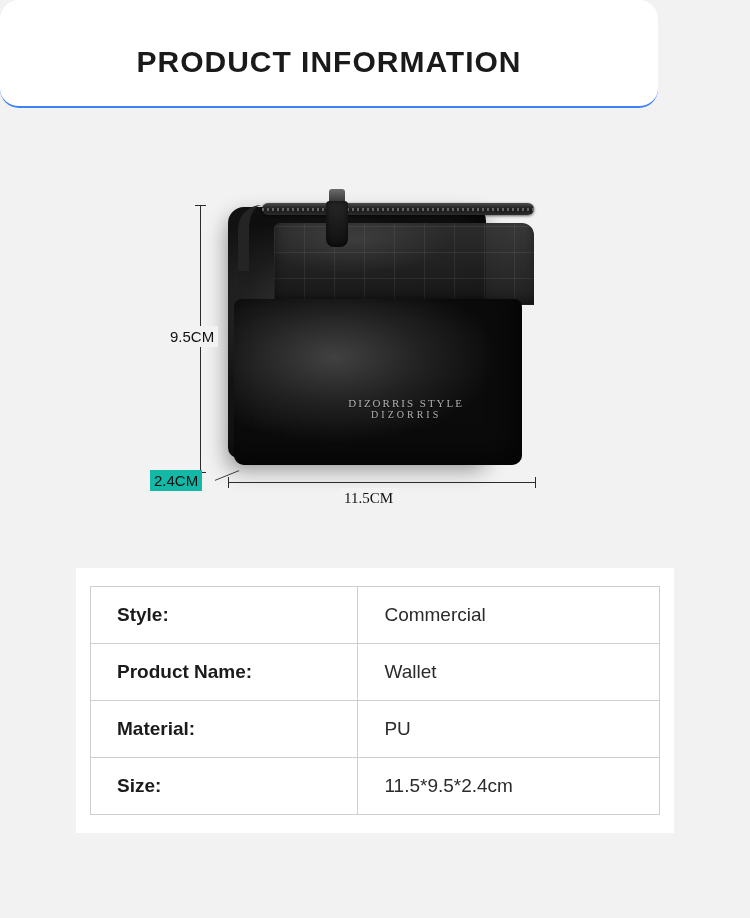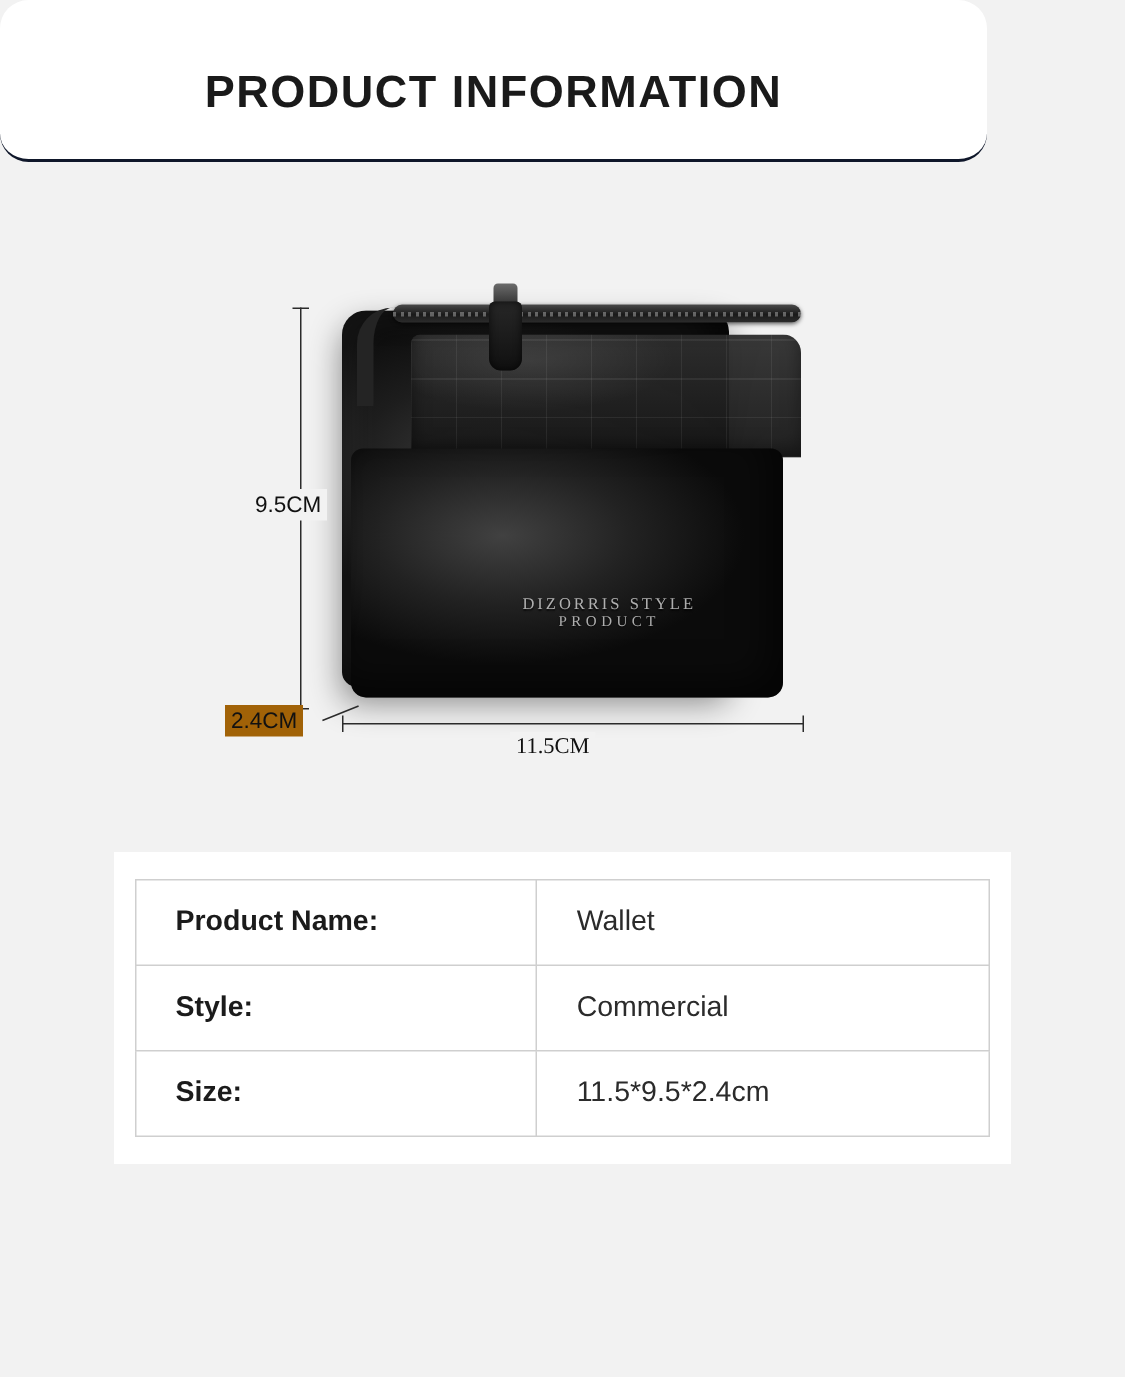--- a/index.html
+++ b/index.html
@@ -17,21 +17,21 @@
     overflow: hidden;
   }
 
   
   .header {
     position: absolute;
     left: 0; top: 0;
     width: 658px;
     height: 108px;
     background: #ffffff;
-    border-bottom: 2px solid #0f172a;
+    border-bottom: 2px solid #3b82f6;
     border-radius: 19px;
   }
   .header-title {
     position: absolute;
     left: 0; right: 0;
     top: 62px;
     transform: translateY(-50%);
     text-align: center;
     font-size: 30px;
     font-weight: bold;
@@ -204,21 +204,21 @@
     left: 214px; top: 367px;
     width: 26px; height: 1px;
     background: #2b2b2b;
     transform: rotate(-22deg);
   }
   .dim-depth-label {
     position: absolute;
     left: 150px; top: 362px;
     font-size: 15px;
     color: #111;
-    background: #a16207;
+    background: #14b8a6;
     padding: 2px 4px;
   }
 
   
   .spec-card {
     position: absolute;
     left: 76px; top: 568px;
     width: 598px;
     background: #ffffff;
     padding: 18px 14px;
@@ -250,21 +250,21 @@
   </div>
 
   <div class="product-area">
 
     <div class="wallet">
       <div class="wallet-body">
         <div class="wallet-croc"></div>
         <div class="wallet-face"></div>
         <div class="brand">
           <div class="l1">DIZORRIS STYLE</div>
-          <div class="l2">PRODUCT</div>
+          <div class="l2">DIZORRIS</div>
         </div>
       </div>
       <div class="zipper"></div>
       <div class="zipper-corner"></div>
       <div class="zipper-pull">
         <div class="tab"></div>
         <div class="strap"></div>
       </div>
     </div>
 
@@ -275,26 +275,30 @@
     <div class="dim-bottom-label">11.5CM</div>
 
     <div class="dim-depth-line"></div>
     <div class="dim-depth-label">2.4CM</div>
   </div>
 
   <div class="spec-card">
     <table class="spec">
       <tbody>
         <tr>
+          <td class="label">Style:</td>
+          <td class="value">Commercial</td>
+        </tr>
+        <tr>
           <td class="label">Product Name:</td>
           <td class="value">Wallet</td>
         </tr>
         <tr>
-          <td class="label">Style:</td>
-          <td class="value">Commercial</td>
+          <td class="label">Material:</td>
+          <td class="value">PU</td>
         </tr>
         <tr>
           <td class="label">Size:</td>
           <td class="value">11.5*9.5*2.4cm</td>
         </tr>
       </tbody>
     </table>
   </div>
 
 </div>

